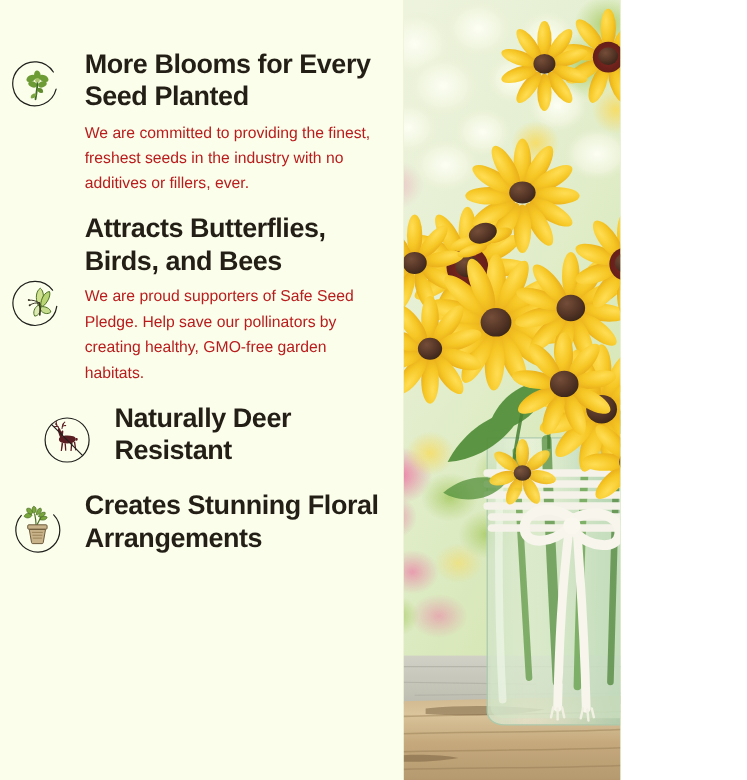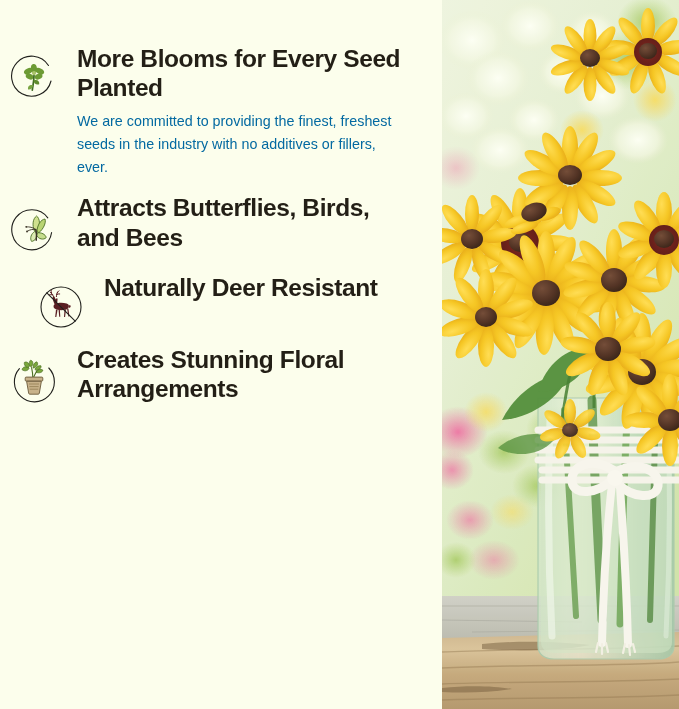--- a/index.html
+++ b/index.html
@@ -8,21 +8,21 @@
     background: #ffffff;
   }
   body {
     width: 679px;
     height: 709px;
     overflow: hidden;
     font-family: "Liberation Sans", sans-serif;
   }
   .page {
     position: relative;
-    width: 679px;
+    width: 564px;
     height: 709px;
     display: flex;
     background: #fcfeec;
   }
 
   
   .features-panel {
     width: 442px;
     height: 709px;
     background: #fcfeec;
@@ -61,21 +61,21 @@
     letter-spacing: -0.4px;
     color: #231f16;
     margin: 0 0 7px 0;
     max-width: 340px;
   }
   .feature-desc {
     font-family: "Liberation Sans", sans-serif;
     font-weight: normal;
     font-size: 14.3px;
     line-height: 1.62;
-    color: #0369a1;
+    color: #b91c1c;
     margin: 0;
     max-width: 332px;
   }
 
   
   .photo {
     position: relative;
     width: 237px;
     height: 709px;
     overflow: hidden;
@@ -133,20 +133,21 @@
           <path d="M25.8 22.4 C26.6 26.0 26.8 29.8 26.2 33.2" fill="none" stroke="#3a3326" stroke-width="1.5" stroke-linecap="round"></path>
 
           <path d="M25.3 22.2 C22.6 20.4 19.6 19.6 16.6 19.9" fill="none" stroke="#3a3326" stroke-width="0.9" stroke-linecap="round"></path>
           <path d="M25.6 22.6 C23.0 22.0 19.8 22.6 17.4 24.2" fill="none" stroke="#3a3326" stroke-width="0.9" stroke-linecap="round"></path>
           <circle cx="16.2" cy="19.8" r="0.9" fill="#3a3326"></circle>
           <circle cx="17.0" cy="24.5" r="0.9" fill="#3a3326"></circle>
         </svg>
       </div>
       <div class="feature-text">
         <h2 class="feature-title">Attracts Butterflies, Birds, and Bees</h2>
+        <p class="feature-desc">We are proud supporters of Safe Seed Pledge. Help save our pollinators by creating healthy, GMO-free garden habitats.</p>
       </div>
     </div>
 
     <div class="feature">
       <div class="feature-icon">
         <svg viewBox="0 0 48 48">
           <circle cx="24" cy="24" r="20" fill="none" stroke="#20201c" stroke-width="1.1"></circle>
 
           <g fill="#5a1e22">
             <path d="M17.4 21.4 C20.4 19.6 25.4 19.4 29.6 20.6 C31.2 21.0 32.0 22.0 31.8 23.4 C31.6 25.2 30.0 26.4 28.0 26.8 C24.0 27.6 19.6 27.0 17.6 25.6 C16.3 24.7 16.2 22.2 17.4 21.4 Z"></path>

